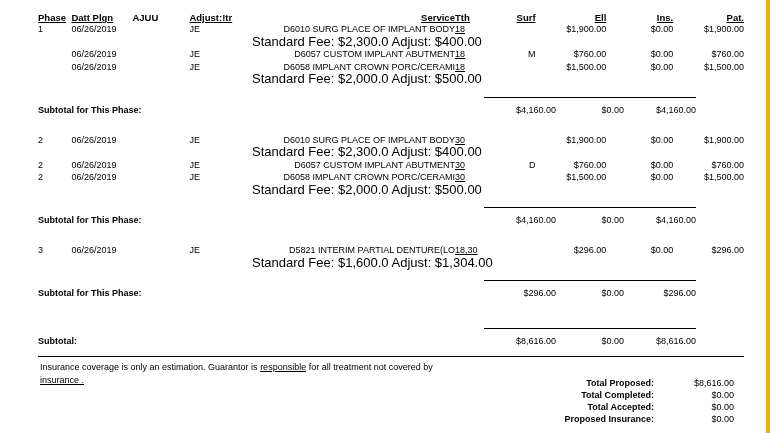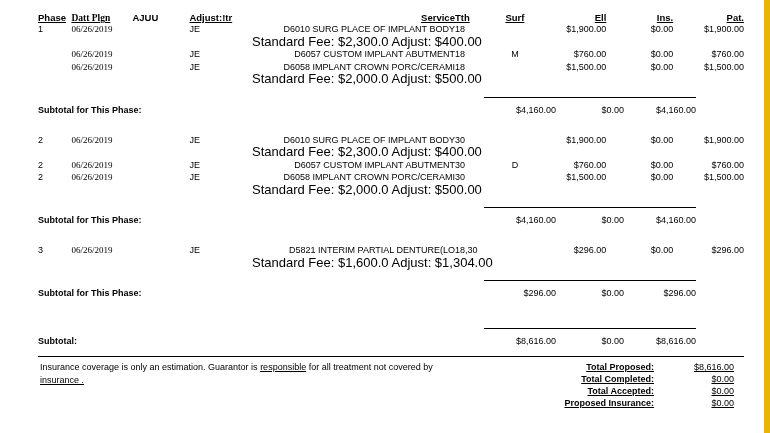--- a/index.html
+++ b/index.html
@@ -15,47 +15,47 @@
     color: #000000;
     position: relative;
     overflow: hidden;
   }
   .sheet {
     position: absolute;
     left: 0; top: 0;
     width: 770px;
     height: 433px;
     box-sizing: border-box;
-    border-right: 6px solid #eab308;
+    border-right: 4px solid #eab308;
   }
   .inner {
     position: absolute;
     left: 38px;
     top: 8px;
     width: 706px;
   }
 
   
   .hdr {
     display: flex;
     font-size: 9.5px;
     font-weight: bold;
     align-items: flex-end;
     height: 15px;
   }
   .hdr span { text-decoration: underline; white-space: nowrap; }
   .hdr .nound { text-decoration: none; }
 
   .c-phase  { width: 34px; }
-  .c-date   { width: 62px; font-family: Liberation Serif, serif; }
+  .c-date   { width: 62px; }
   .c-ajuu   { width: 58px; text-align: left; }
   .c-prov   { width: 60px; }
   .c-serv   { width: 210px; text-align: right; }
-  .c-tth    { width: 40px; }
-  .c-surf   { width: 42px; text-align: center; }
+  .c-tth    { width: 40px; text-decoration: underline; }
+  .c-surf   { width: 42px; text-align: right; }
   .c-ell    { width: 72px; text-align: right; }
   .c-ins    { width: 68px; text-align: right; }
   .c-pat    { width: 72px; text-align: right; }
 
   .hdr .c-ell, .hdr .c-ins, .hdr .c-pat { text-align: right; }
   .hdr .c-ell span, .hdr .c-ins span, .hdr .c-pat span { }
 
   
   .row {
     display: flex;
@@ -127,23 +127,22 @@
     position: absolute;
     left: 0;
     top: 0;
     width: 460px;
     line-height: 13px;
   }
   .disclaimer u { }
   .totals {
     position: absolute;
     left: 452px;
-    top: 0;
+    top: 16px;
     width: 252px;
-    text-decoration: underline;
   }
   .tot-row {
     display: flex;
     height: 12px;
     line-height: 12px;
     white-space: nowrap;
   }
   .tot-label {
     width: 172px;
     text-align: right;

